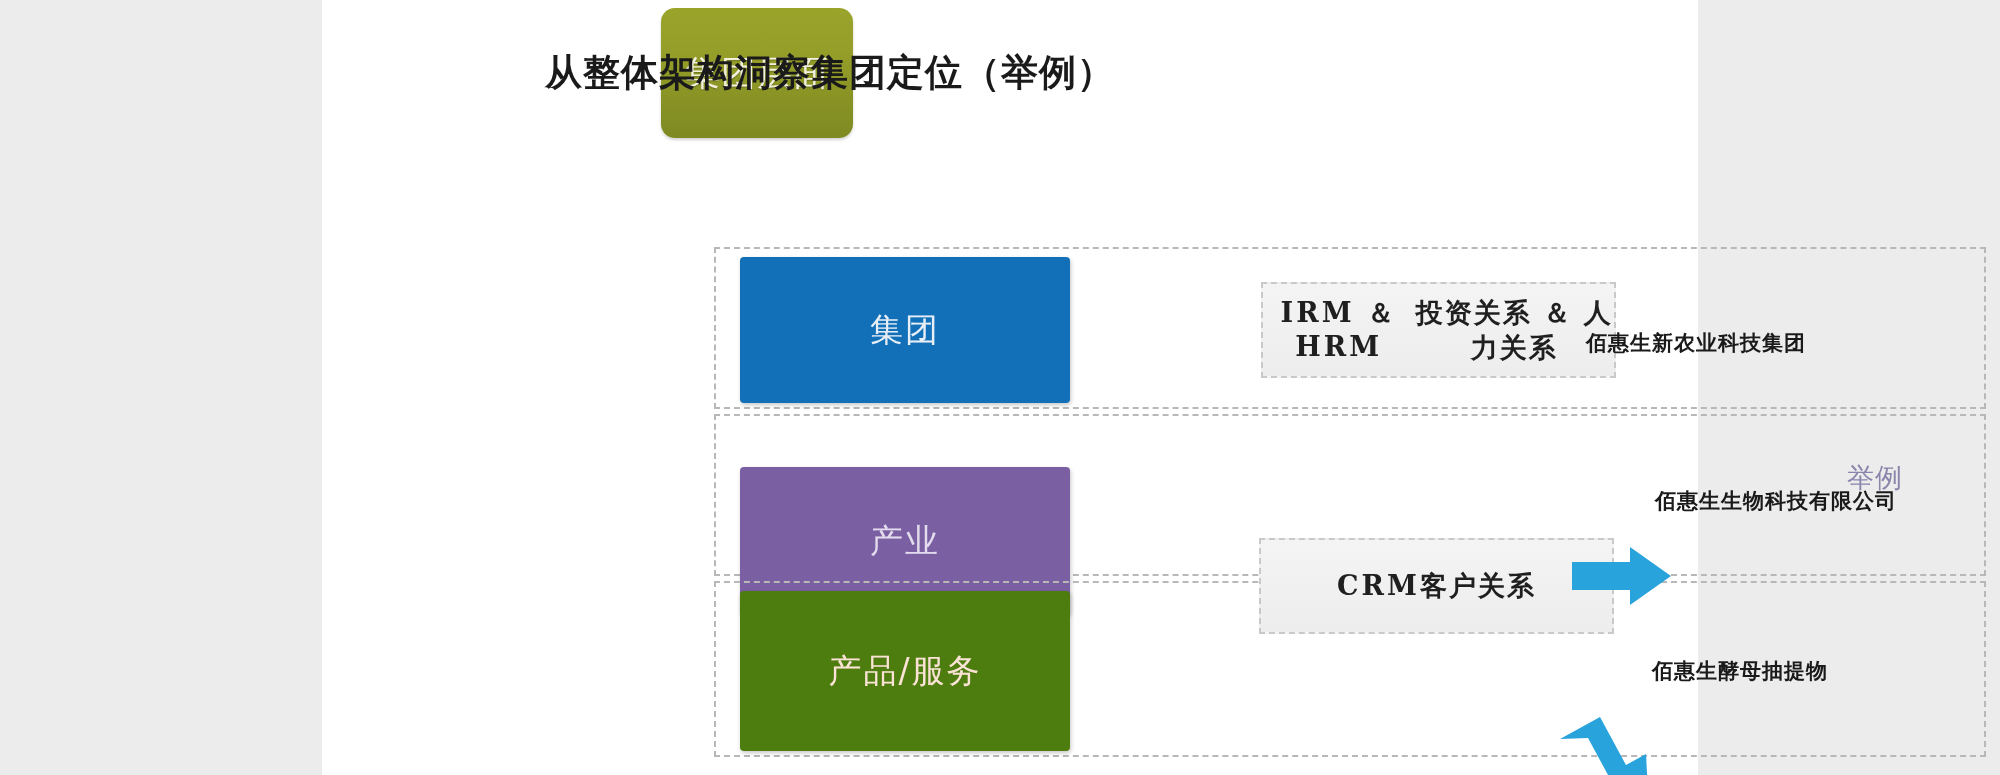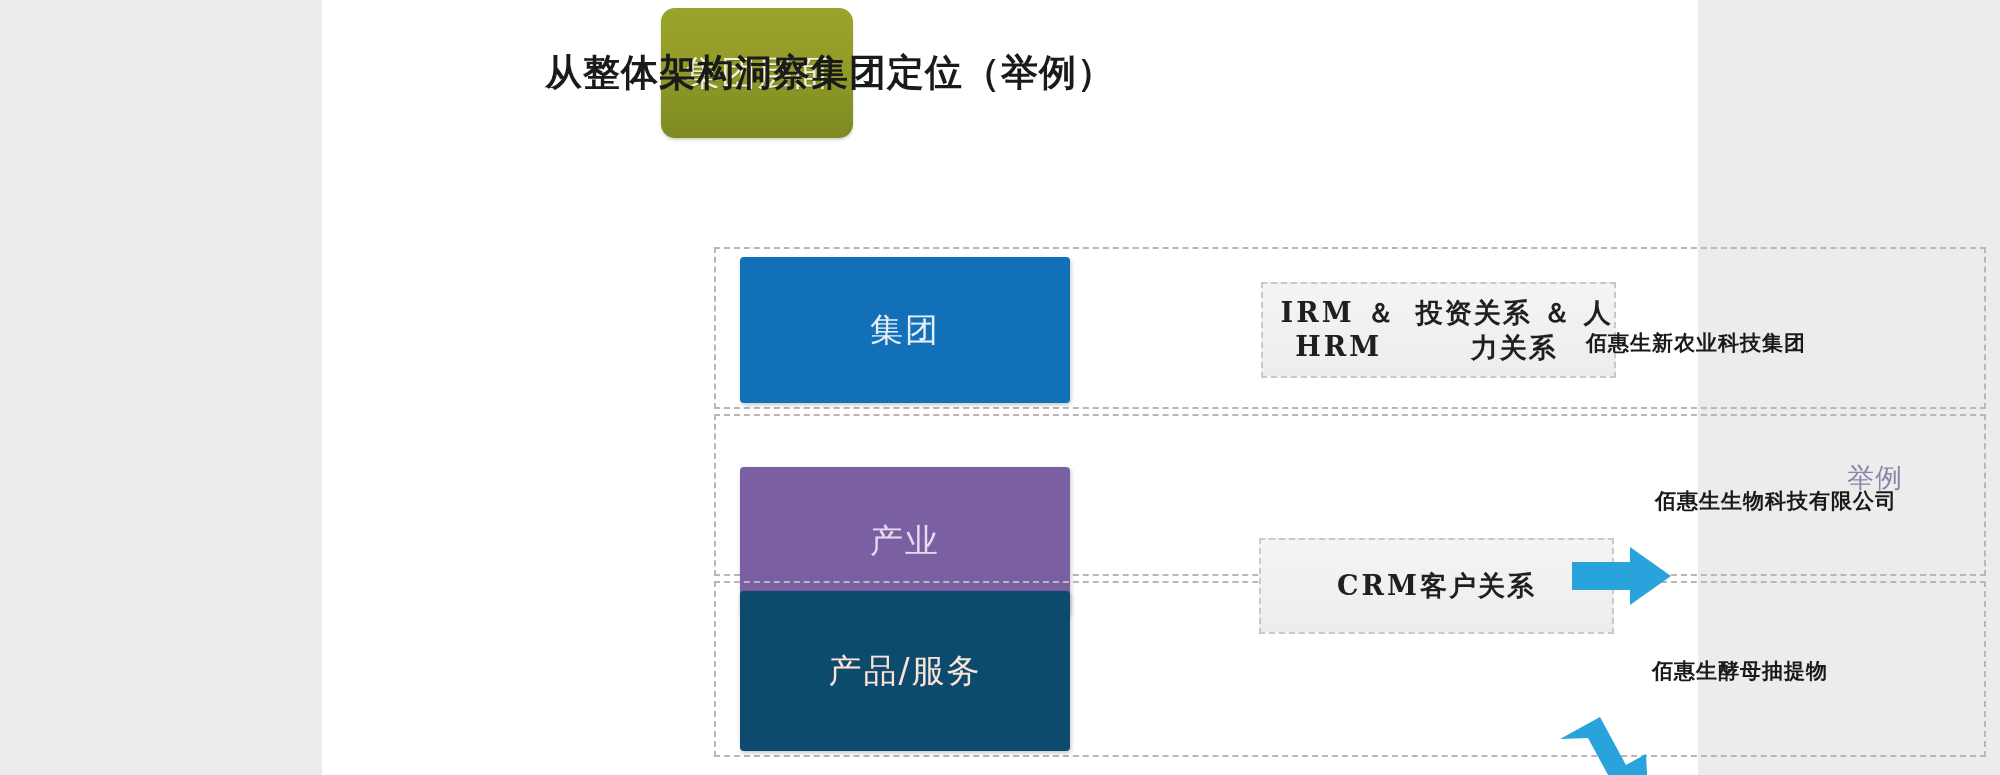--- a/index.html
+++ b/index.html
@@ -95,21 +95,21 @@
     box-sizing: border-box;
   }
   .level-label {
     color: #e8eef5;
     font-size: 33px;
     letter-spacing: 2px;
     font-family: "DejaVu Sans", "Liberation Sans", sans-serif;
   }
   .level-box.group    { top: 8px;  height: 146px; background: #1270b8; }
   .level-box.industry { top: 7px;  height: 148px; background: #7a5fa3; margin-top: 44px; }
-  .level-box.product  { top: 8px;  height: 160px; background: #0c4a6e; }
+  .level-box.product  { top: 8px;  height: 160px; background: #4d7c0f; }
   .level-box.industry .level-label { color: #e3dced; }
   .level-box.product  .level-label { color: #fbe3d6; }
 
   
   .fn-box {
     position: absolute;
     border: 2px dashed #c9c9c9;
     background: linear-gradient(180deg, #f4f4f4 0%, #ededed 100%);
     box-sizing: border-box;
     display: flex;

